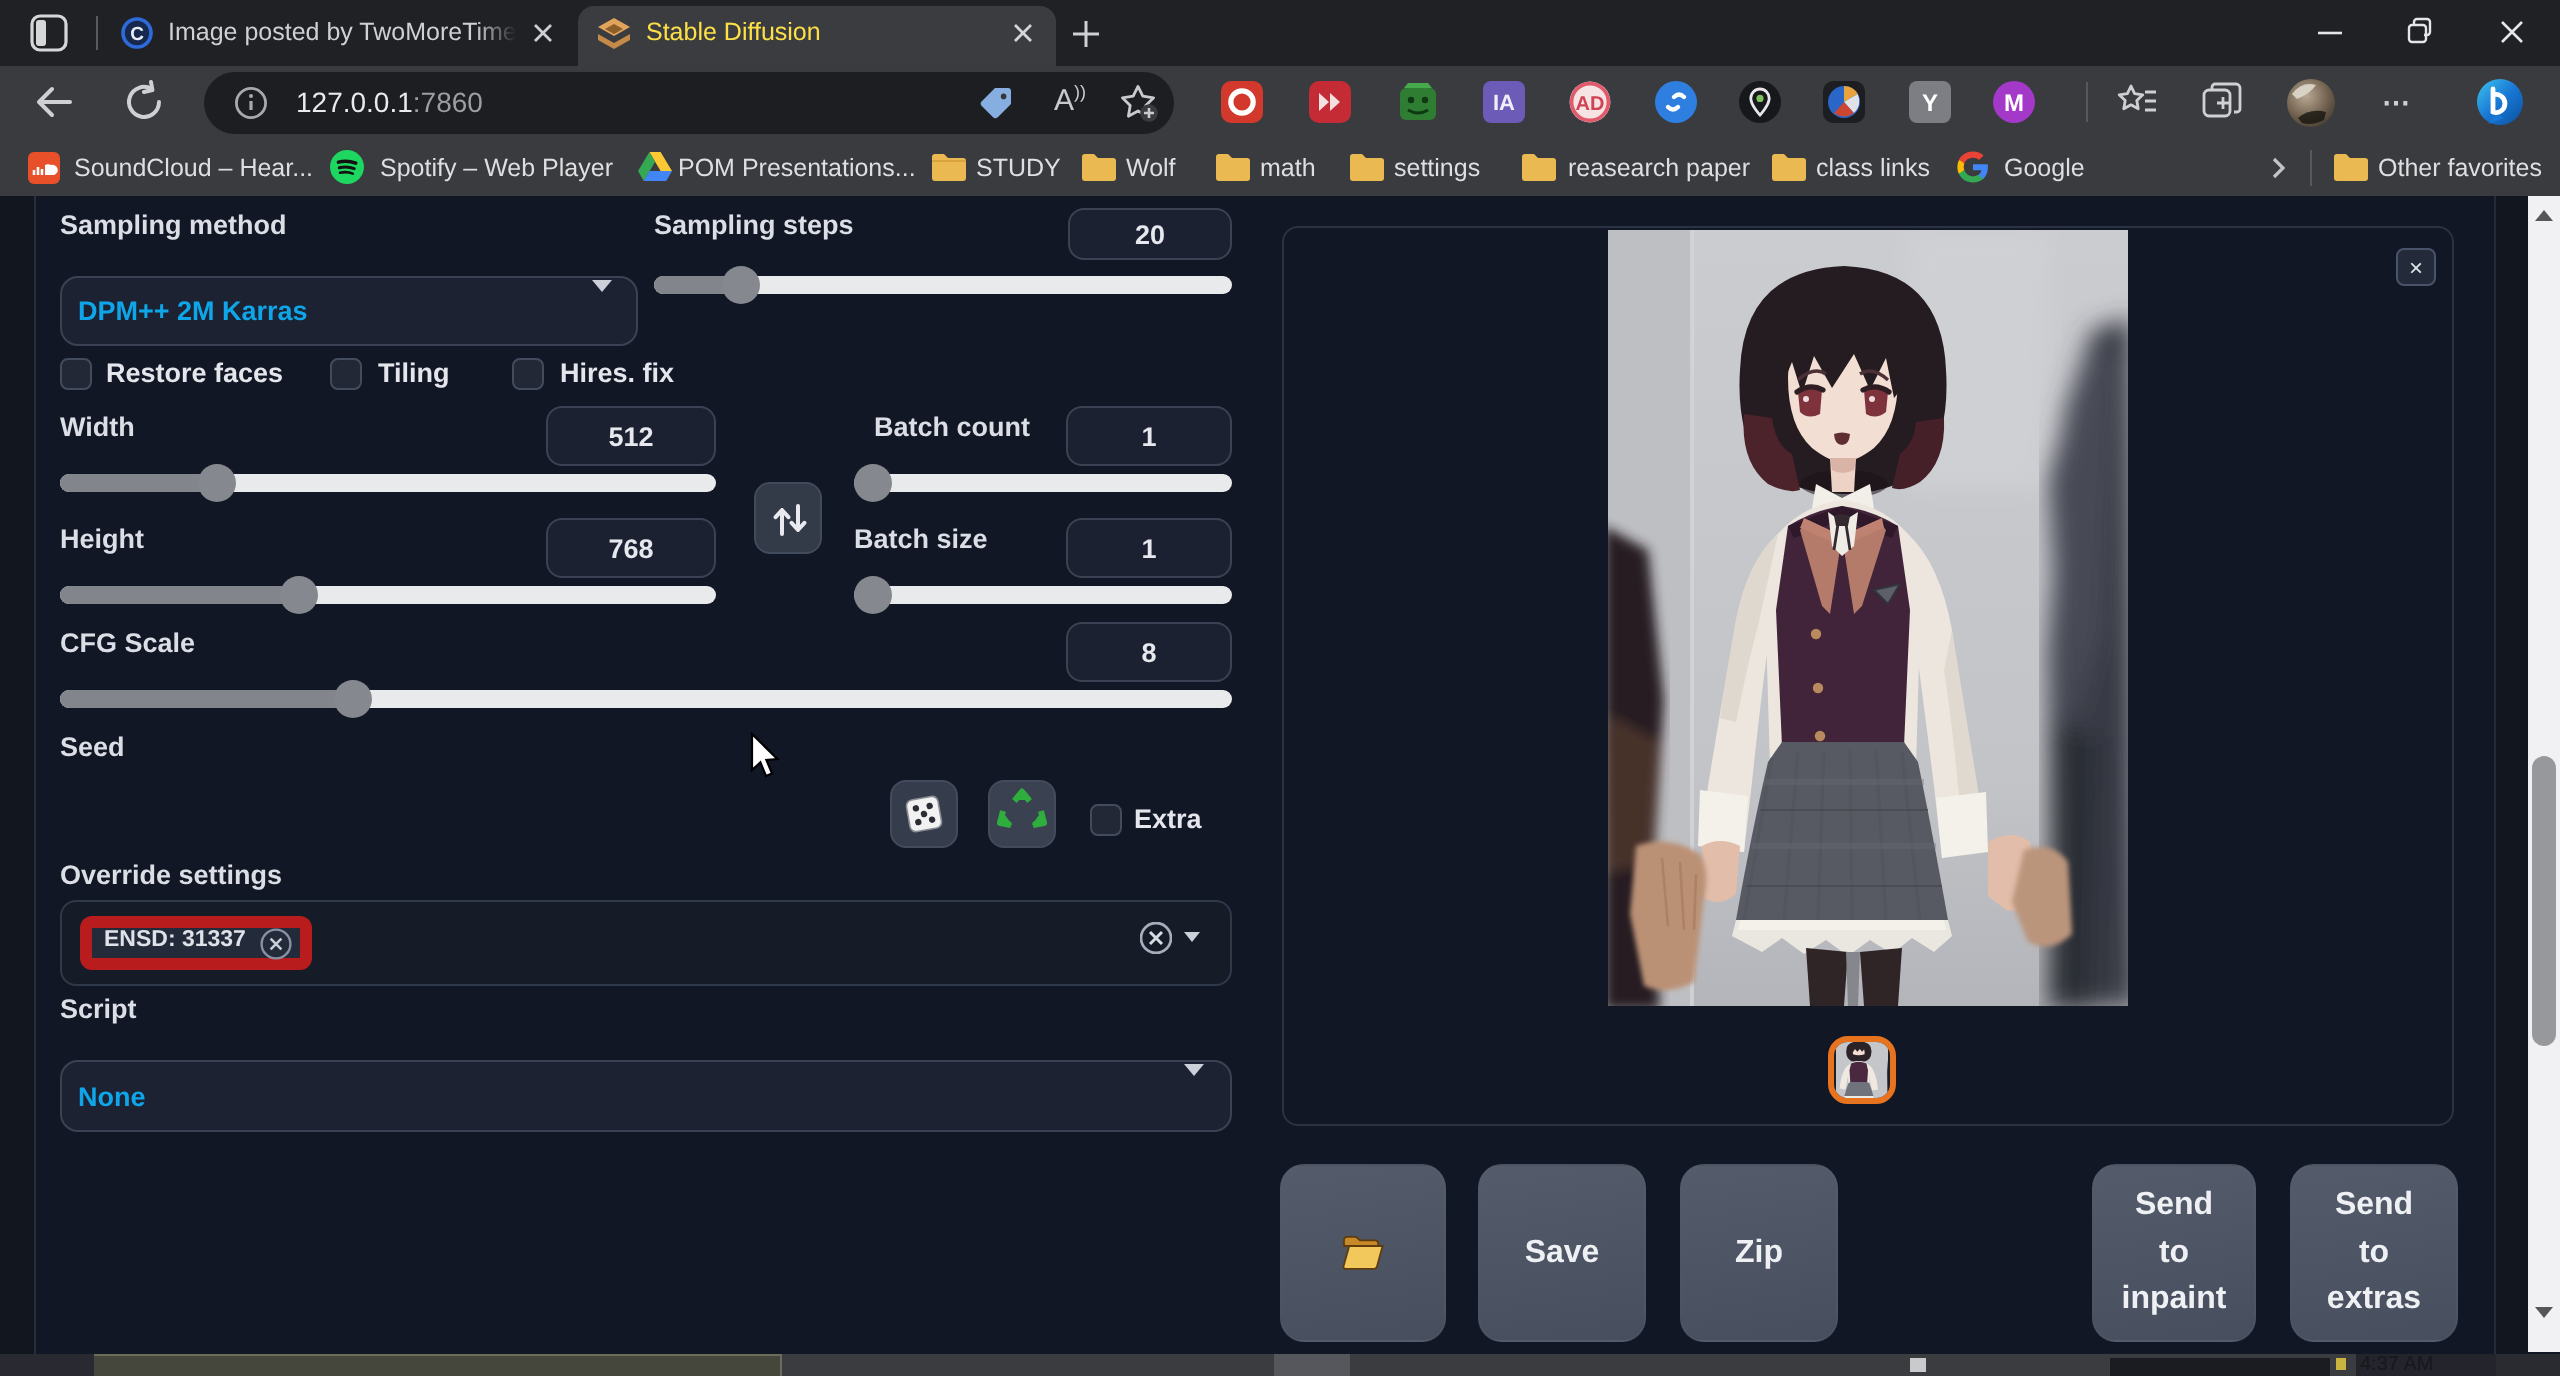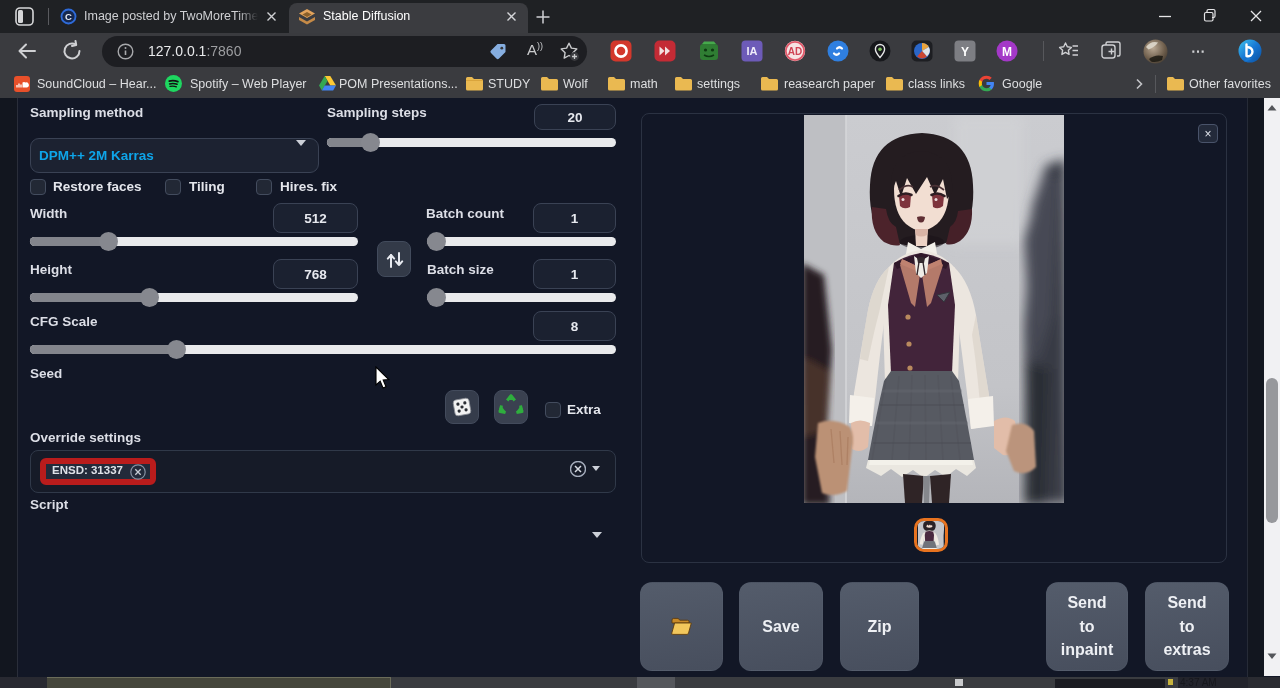--- a/index.html
+++ b/index.html
@@ -58,21 +58,21 @@
 <div class="abs" style="left:238px;top:8px;width:20px;height:18px;background:linear-gradient(90deg,rgba(31,33,36,0),#1f2124);"></div>
 <svg class="abs" style="left:265px;top:10px;" width="13" height="13" viewBox="0 0 13 13">
   <path d="M2.5 2.5 L10.5 10.5 M10.5 2.5 L2.5 10.5" stroke="#cfd0d3" stroke-width="1.4"></path>
 </svg>
 
 <svg class="abs" style="left:298px;top:8px;" width="18" height="18" viewBox="0 0 18 18">
   <path d="M9 1 L17 5.5 L9 10 L1 5.5 Z" fill="#e2a35c"></path>
   <path d="M1 9 L9 13.5 L17 9 L17 12 L9 16.5 L1 12 Z" fill="#c58a47"></path>
   <path d="M9 4 L13.5 6.5 L9 9 L4.5 6.5 Z" fill="#8a5f2a"></path>
 </svg>
-<div class="abs" style="left:323px;top:9px;font-size:12.5px;color:#ffffff;text-align:right;">Stable Diffusion</div>
+<div class="abs" style="left:323px;top:9px;font-size:12.5px;color:#fde047;text-align:right;">Stable Diffusion</div>
 <svg class="abs" style="left:505px;top:10px;" width="13" height="13" viewBox="0 0 13 13">
   <path d="M2.5 2.5 L10.5 10.5 M10.5 2.5 L2.5 10.5" stroke="#d4d5d8" stroke-width="1.4"></path>
 </svg>
 <svg class="abs" style="left:535px;top:9px;" width="16" height="16" viewBox="0 0 16 16">
   <path d="M8 1.5 V14.5 M1.5 8 H14.5" stroke="#cfd0d3" stroke-width="1.5"></path>
 </svg>
 
 <svg class="abs" style="left:1154px;top:0;" width="126" height="33" viewBox="0 0 126 33">
   <path d="M5 16.5 H17" stroke="#e6e6e8" stroke-width="1.3"></path>
   <rect x="50.5" y="12.5" width="8.5" height="8.5" rx="1.5" fill="none" stroke="#e6e6e8" stroke-width="1.2"></rect>
@@ -279,21 +279,21 @@
   <div class="cb" style="left:165px;top:81px;"></div>
   <div class="cblbl" style="left:189px;top:81px;">Tiling</div>
   <div class="cb" style="left:256px;top:81px;"></div>
   <div class="cblbl" style="left:280px;top:81px;">Hires. fix</div>
 
   <div class="lbl" style="left:30px;top:108px;">Width</div>
   <div class="numbox" style="left:273px;top:105px;width:85px;height:30px;">512</div>
   <div class="track" style="left:30px;top:139px;width:328px;"></div>
   <div class="fill" style="left:30px;top:139px;width:78px;"></div>
   <div class="handle" style="left:99px;top:134px;"></div>
-  <div class="lbl" style="left:412px;top:108px;padding-left:14px;">Batch count</div>
+  <div class="lbl" style="left:423px;top:108px;padding-left:14px;">Batch count</div>
   <div class="numbox" style="left:533px;top:105px;width:83px;height:30px;">1</div>
   <div class="track" style="left:427px;top:139px;width:189px;"></div>
   <div class="fill" style="left:427px;top:139px;width:9px;"></div>
   <div class="handle" style="left:427px;top:134px;"></div>
 
   <div class="abs" style="left:377px;top:143px;width:34px;height:36px;background:#333a48;border:1px solid #424b5c;border-radius:8px;">
     <svg width="20" height="20" viewBox="0 0 20 20" style="position:absolute;left:7px;top:8px;">
       <path d="M6 17 V5 M6 5 L2.8 8.6 M6 5 L9.2 8.6" stroke="#e8eaf0" stroke-width="2" fill="none" stroke-linecap="round" stroke-linejoin="round"></path>
       <path d="M14 3 V15 M14 15 L10.8 11.4 M14 15 L17.2 11.4" stroke="#e8eaf0" stroke-width="2" fill="none" stroke-linecap="round" stroke-linejoin="round"></path>
     </svg>
@@ -354,20 +354,21 @@
       <path d="M5.3 5.3 L10.7 10.7 M10.7 5.3 L5.3 10.7" stroke="#c7ccd6" stroke-width="1.3"></path>
     </svg>
   </div>
   <svg class="abs" style="left:570px;top:363px;" width="16" height="16" viewBox="0 0 16 16">
     <circle cx="8" cy="8" r="7.5" fill="none" stroke="#a5adbc" stroke-width="1.4"></circle>
     <path d="M5 5 L11 11 M11 5 L5 11" stroke="#d7dbe3" stroke-width="1.5"></path>
   </svg>
   <div class="caret" style="left:592px;top:368px;border-left-width:4.5px;border-right-width:4.5px;border-top-width:5.5px;"></div>
 
   <div class="lbl" style="left:30px;top:399px;">Script</div>
+  <div class="dd" style="left:30px;top:419px;width:586px;height:36px;">None</div>
   <div class="caret" style="left:592px;top:434px;"></div>
 
   <div class="abs" style="left:641px;top:15px;width:586px;height:450px;border:1px solid #2b3242;border-radius:8px;"></div>
   <div class="abs" id="girlimg" style="left:804px;top:17px;width:260px;height:388px;">
     <svg width="260" height="388" viewBox="0 0 260 388">
       <defs>
         <linearGradient id="bgg" x1="0" y1="0" x2="0" y2="1">
           <stop offset="0" stop-color="#cbccd0"></stop>
             <stop offset="0.7" stop-color="#c3c4c8"></stop>
             <stop offset="1" stop-color="#b4b5ba"></stop>

